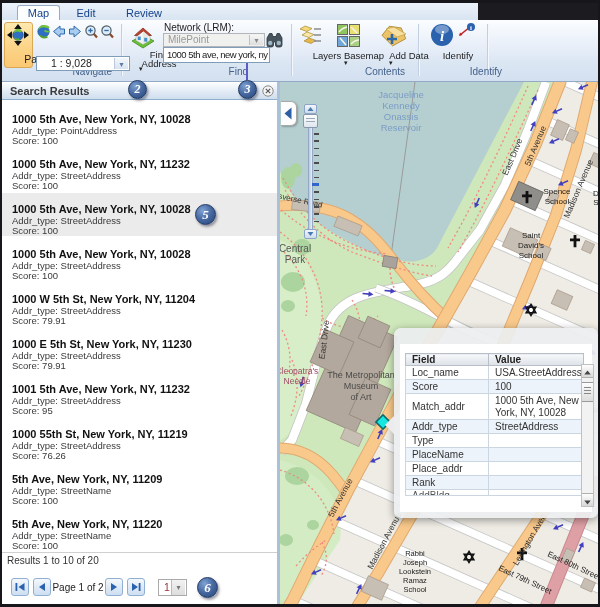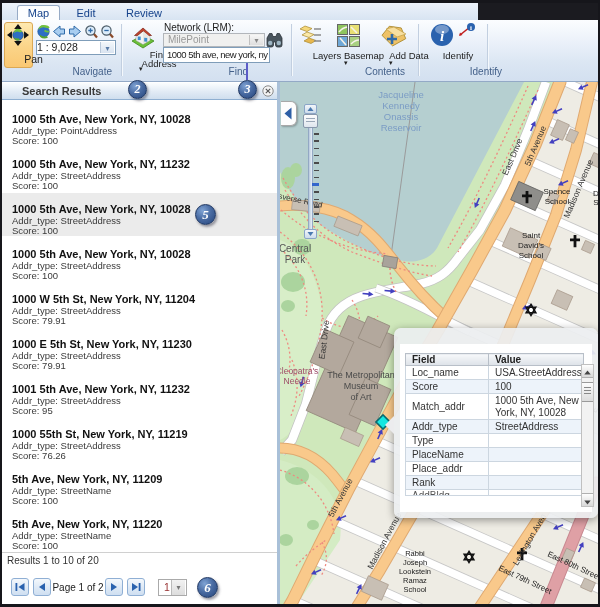--- a/index.html
+++ b/index.html
@@ -86,21 +86,21 @@
     <path d="M7.5 5.5 q2 1.5 4.5 1" stroke="#72c23c" stroke-width="1.6" fill="none"></path>
     <path d="M16.5 6.5 l6.5-5.5 v3 h4.5 v5 h-4.5 v3 z" fill="#a8cdf0" stroke="#2f6aa8" stroke-width="1"></path>
     <path d="M43.5 6.5 l-6.5-5.5 v3 h-4.5 v5 h4.5 v3 z" fill="#a8cdf0" stroke="#2f6aa8" stroke-width="1"></path>
     <line x1="56.5" y1="8.5" x2="60" y2="12.5" stroke="#8a4a2a" stroke-width="2.2"></line>
     <circle cx="53.5" cy="5.5" r="4.6" fill="#dcecfa" stroke="#4a5a66" stroke-width="1.2"></circle>
     <path d="M51.3 5.5 h4.4 M53.5 3.3 v4.4" stroke="#2f6aa8" stroke-width="1.3"></path>
     <line x1="72.5" y1="8.5" x2="76" y2="12.5" stroke="#8a4a2a" stroke-width="2.2"></line>
     <circle cx="69.5" cy="5.5" r="4.6" fill="#dcecfa" stroke="#4a5a66" stroke-width="1.2"></circle>
     <path d="M67.3 5.5 h4.4" stroke="#2f6aa8" stroke-width="1.3"></path>
   </svg>
-  <div class="combo" style="left:34px;top:20px;width:78px;height:13px;line-height:13px;padding-left:0;">1 : 9,028
+  <div class="combo" style="left:34px;top:36px;width:78px;height:13px;line-height:13px;padding-left:14px;">1 : 9,028
     <div class="comboarr">▾</div></div>
 
   <svg class="abs" style="left:129px;top:7px" width="24" height="22" viewBox="0 0 24 22">
     <path d="M12 8 L23 14 L12 21 L1 14 Z" fill="#6cc038" stroke="#3f8a1e" stroke-width=".8"></path>
     <path d="M5 13.5 v-4 l7-5.5 7 5.5 v4 l-7 4z" fill="#f4f4f2" stroke="#999" stroke-width=".5"></path>
     <path d="M12 1 L3.5 8.5 h3 L12 4 l5.5 4.5 h3z" fill="#c0432e" stroke="#7d2417" stroke-width=".7"></path>
     <path d="M12 4 L17.5 8.5 v4.5 L12 17z" fill="#e6e6e2"></path>
     <rect x="6.7" y="9.5" width="3" height="3.6" fill="#3f8fd0"></rect>
     <rect x="13.2" y="9.8" width="3" height="3.8" fill="#3f8fd0" transform="skewY(4)"></rect>
   </svg>
@@ -150,21 +150,21 @@
   <div class="btntext" style="left:415px;top:30px;width:50px;">Identify</div>
   <svg class="abs" style="left:456px;top:3px" width="18" height="14" viewBox="0 0 18 14">
     <line x1="2" y1="12" x2="12" y2="4" stroke="#c02020" stroke-width="1.6"></line>
     <path d="M1 13 l3.5 -1 -2.5 -2.5z" fill="#c02020"></path>
     <circle cx="13" cy="4" r="4" fill="#2a62ae"></circle>
     <text x="13" y="6.8" text-anchor="middle" font-size="7" font-weight="bold" fill="#fff" font-family="Liberation Serif,serif">i</text>
   </svg>
 </div>
 
 <div class="abs" id="panel">
-  <div class="abs" id="phead"><span style="margin-left:20px;line-height:16px;">Search Results</span>
+  <div class="abs" id="phead"><span style="margin-left:8px;line-height:16px;">Search Results</span>
     <svg class="abs" style="right:4px;top:2px" width="12" height="12" viewBox="0 0 12 12">
       <circle cx="6" cy="6" r="5.2" fill="#f4f4f4" stroke="#8a8a8a"></circle>
       <path d="M3.8 3.8 l4.4 4.4 M8.2 3.8 l-4.4 4.4" stroke="#555" stroke-width="1.1"></path>
     </svg>
   </div>
   <div class="abs" style="left:0;top:111px;width:276px;height:43px;background:#ebebeb;"></div>
   <div id="items">
       <div class="item" style="top:31.5px">
         <div class="t1">1000 5th Ave, New York, NY, 10028</div>
         <div class="t2">Addr_type: PointAddress</div>

